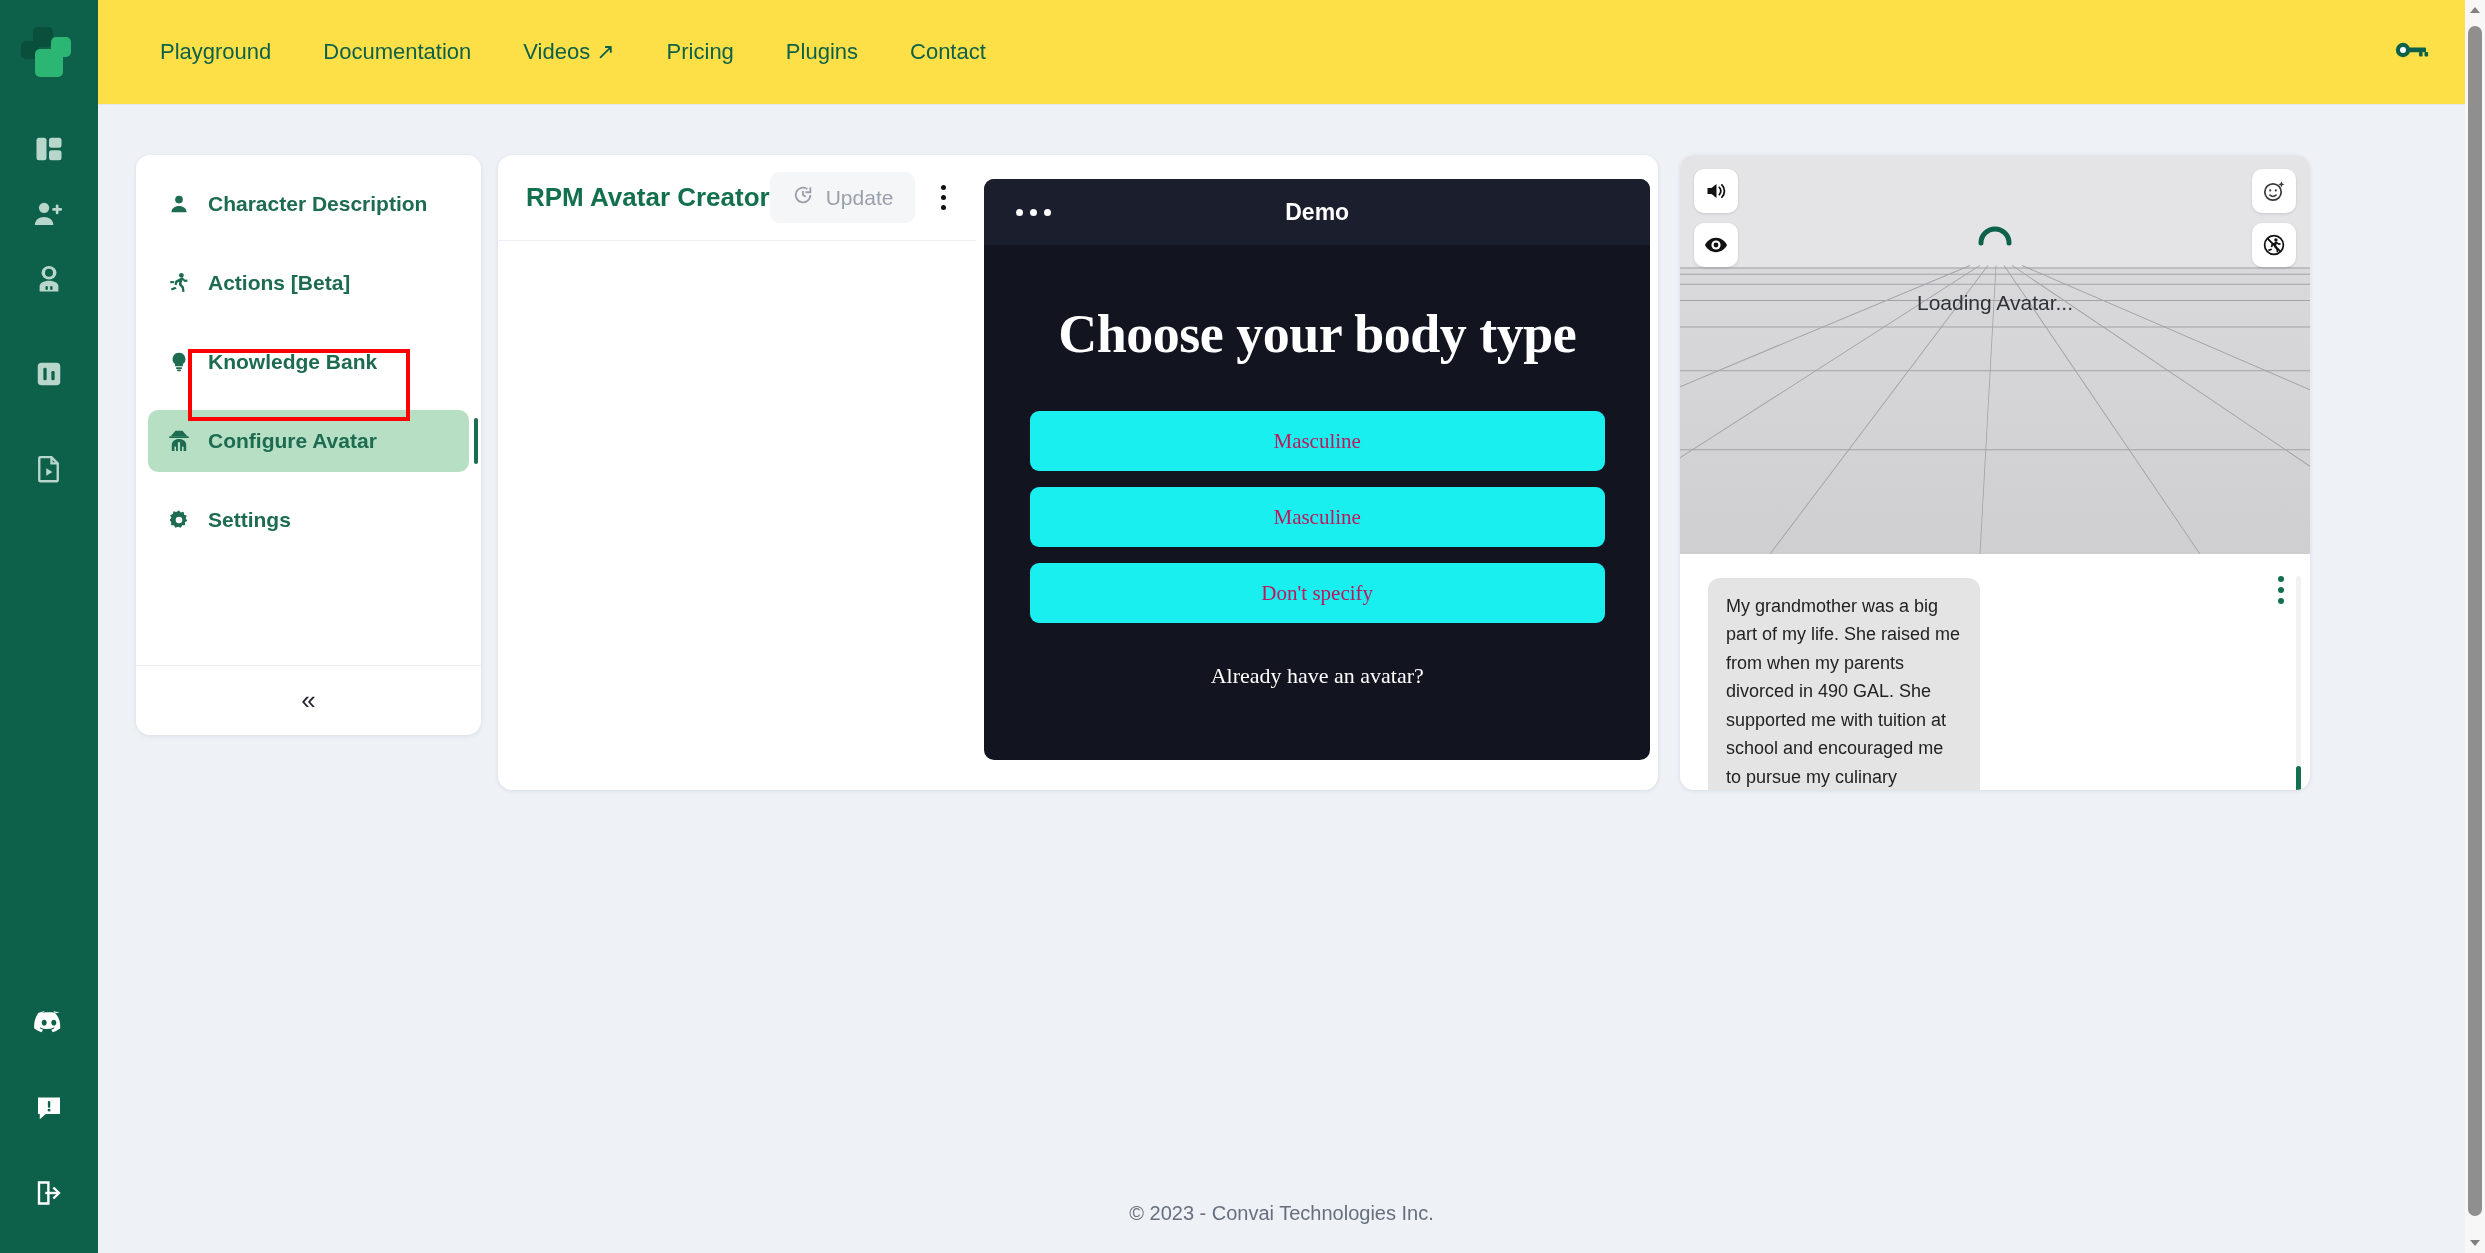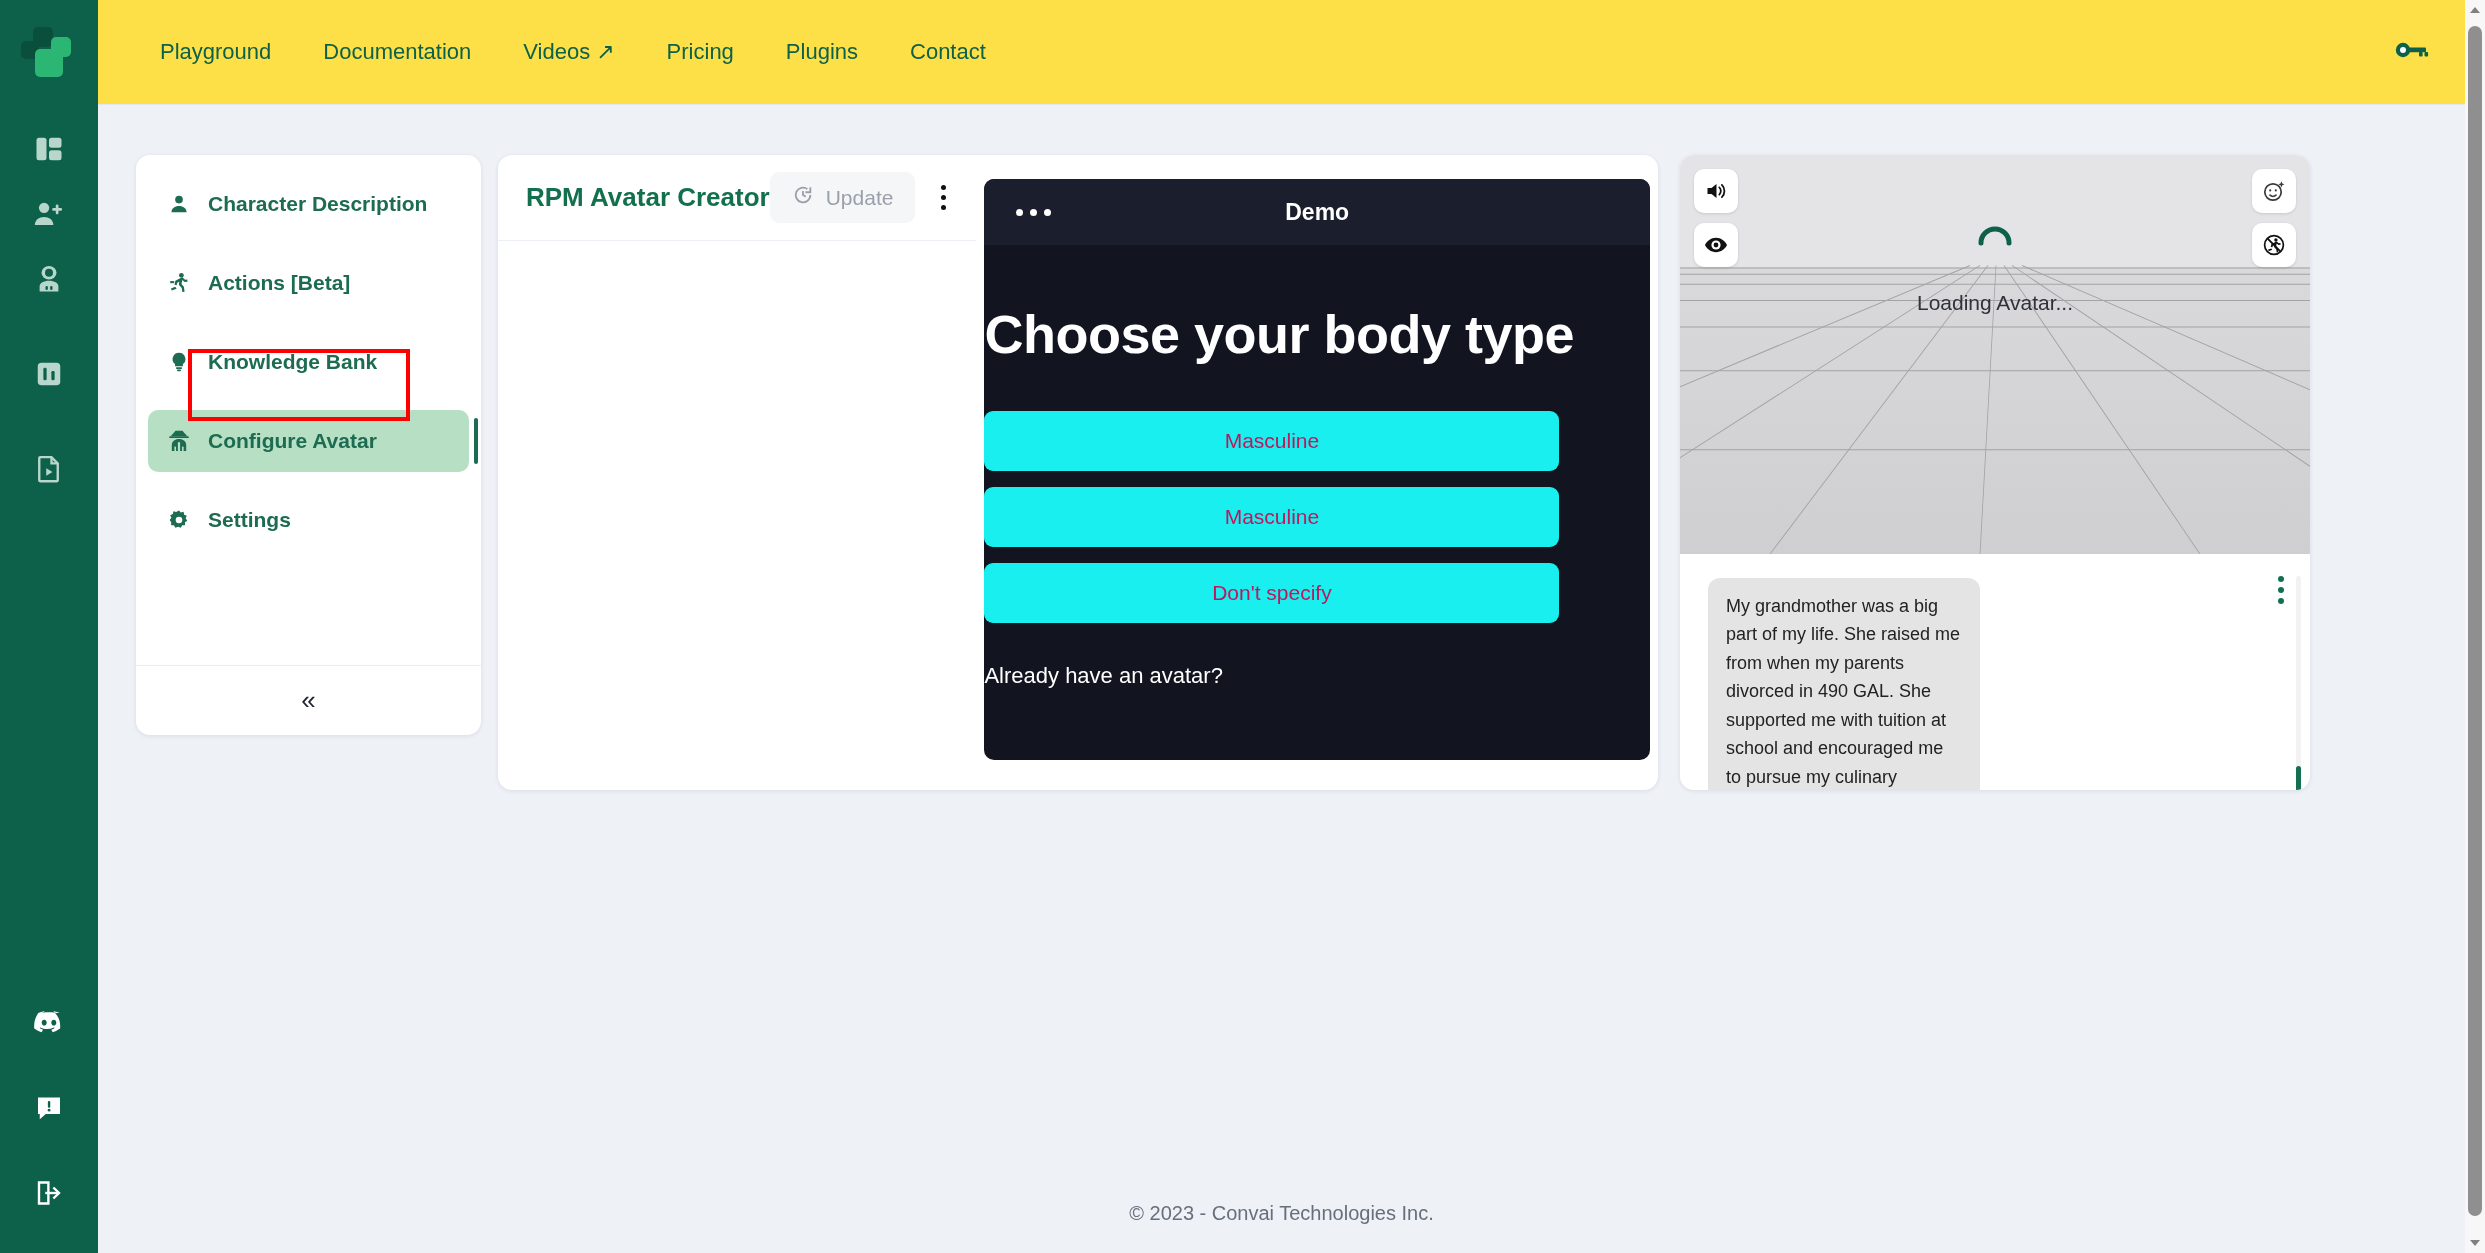--- a/index.html
+++ b/index.html
@@ -106,21 +106,21 @@
   #rpm-bar {
     height: 66px; background: #1b1e2c; display: flex; align-items: center;
     padding: 0 32px; flex: 0 0 auto; position: relative;
   }
   #rpm-dots { display: flex; gap: 7px; }
   .rd { width: 7px; height: 7px; border-radius: 50%; background: #fff; }
   #rpm-demo {
     position: absolute; left: 0; right: 0; text-align: center;
     color: #fff; font-size: 23px; font-weight: bold; pointer-events: none;
   }
-  #rpm-body { flex: 1 1 auto; display: flex; flex-direction: column; align-items: flex-start; padding-top: 58px; }
+  #rpm-body { flex: 1 1 auto; display: flex; flex-direction: column; align-items: center; padding-top: 58px; font-family: Liberation Serif, serif; }
   #bt-title { color: #fff; font-size: 54px; font-weight: bold; letter-spacing: -0.5px; }
   .bt-btn {
     width: 575px; height: 60px; margin-top: 0; background: #19efef; border: none;
     border-radius: 9px; color: #be185d; font-size: 21px; cursor: pointer;
     font-family: inherit; display:flex; align-items:center; justify-content:center;
   }
   #bt-list { margin-top: 46px; display: flex; flex-direction: column; gap: 16px; }
   #already-text { color: #fff; font-size: 22px; margin-top: 40px; }
 
   

